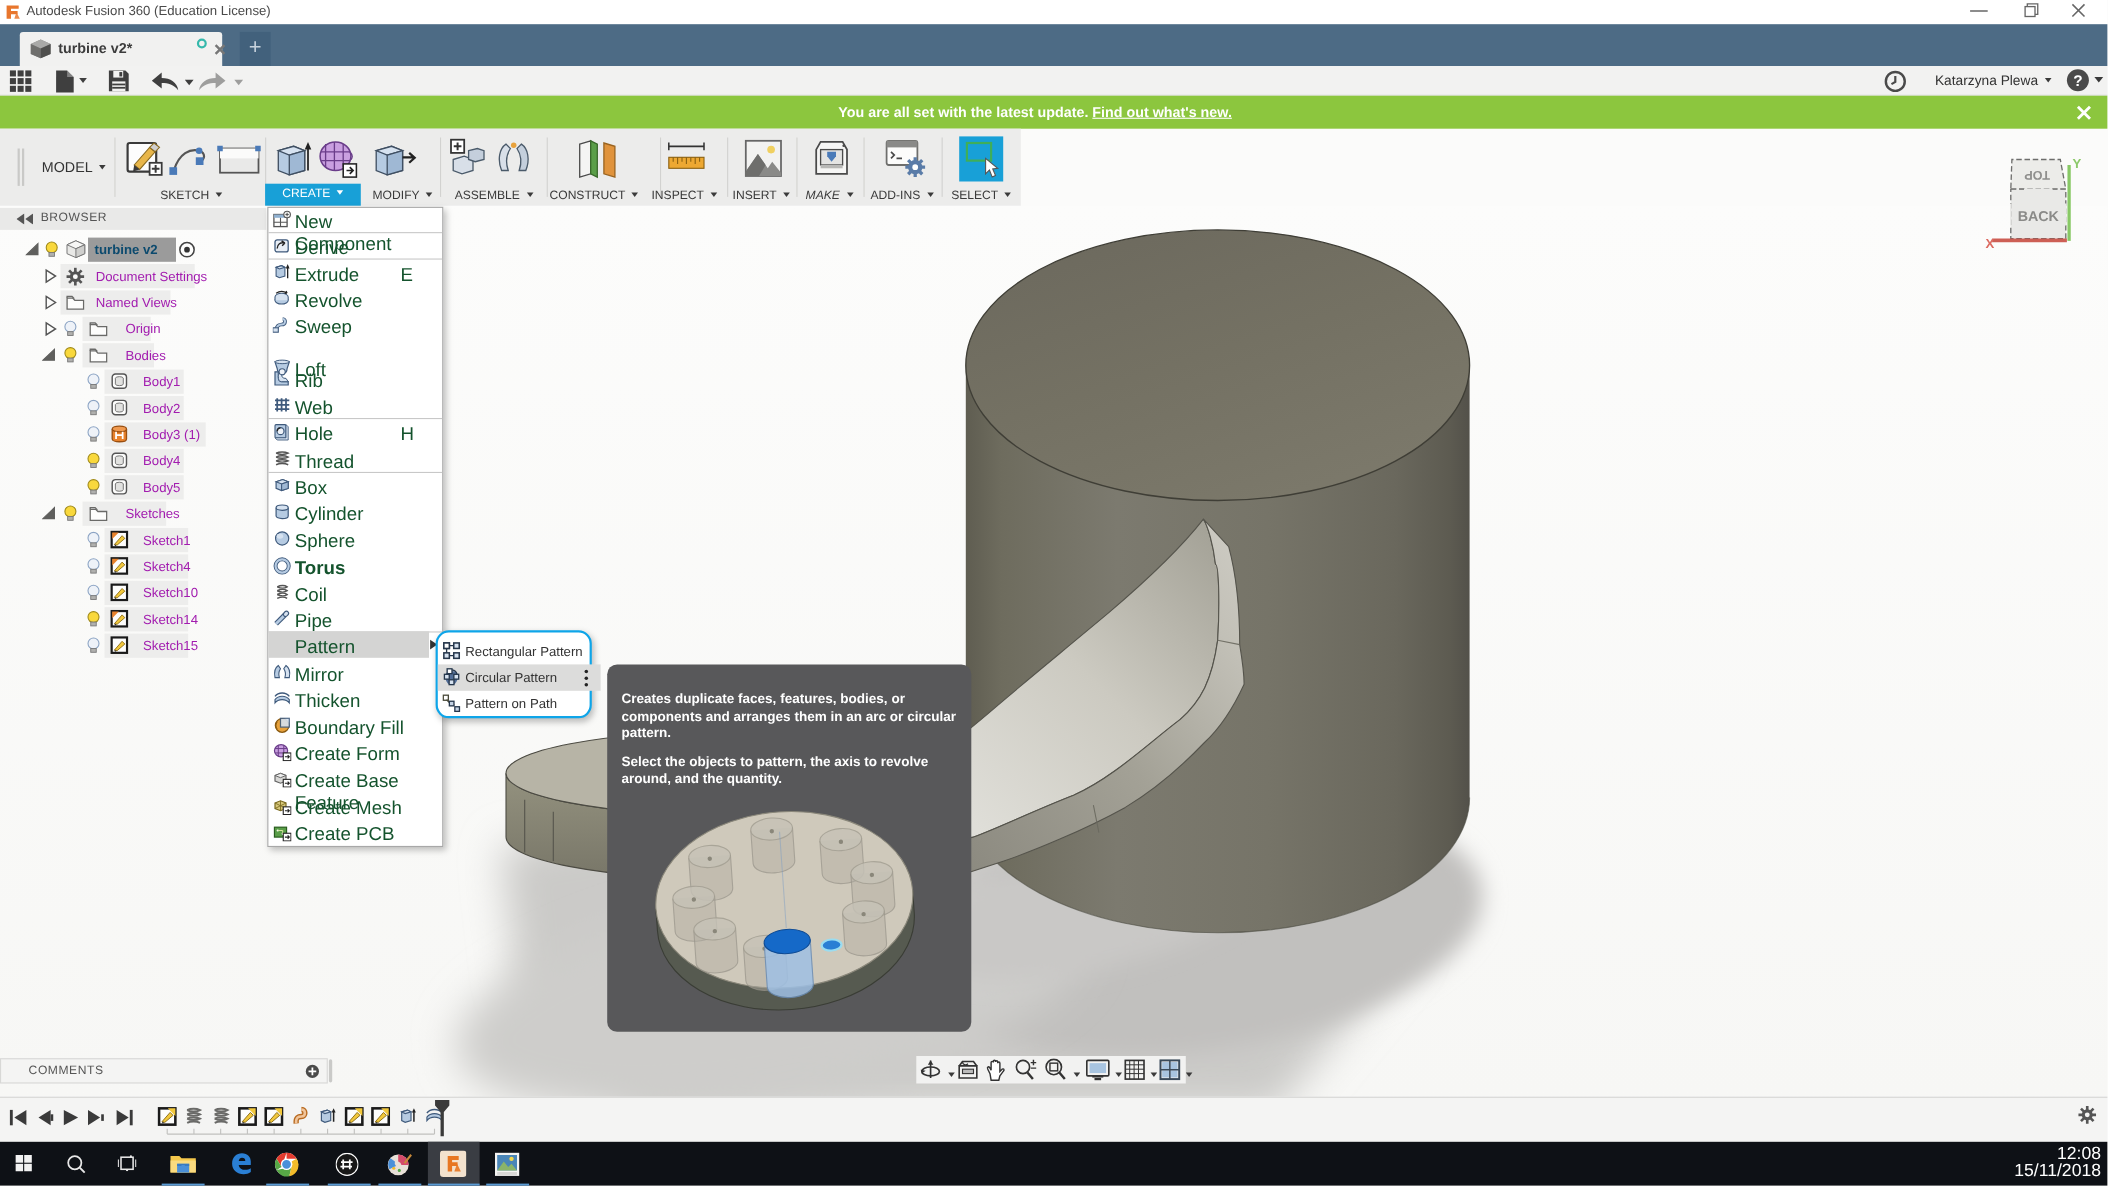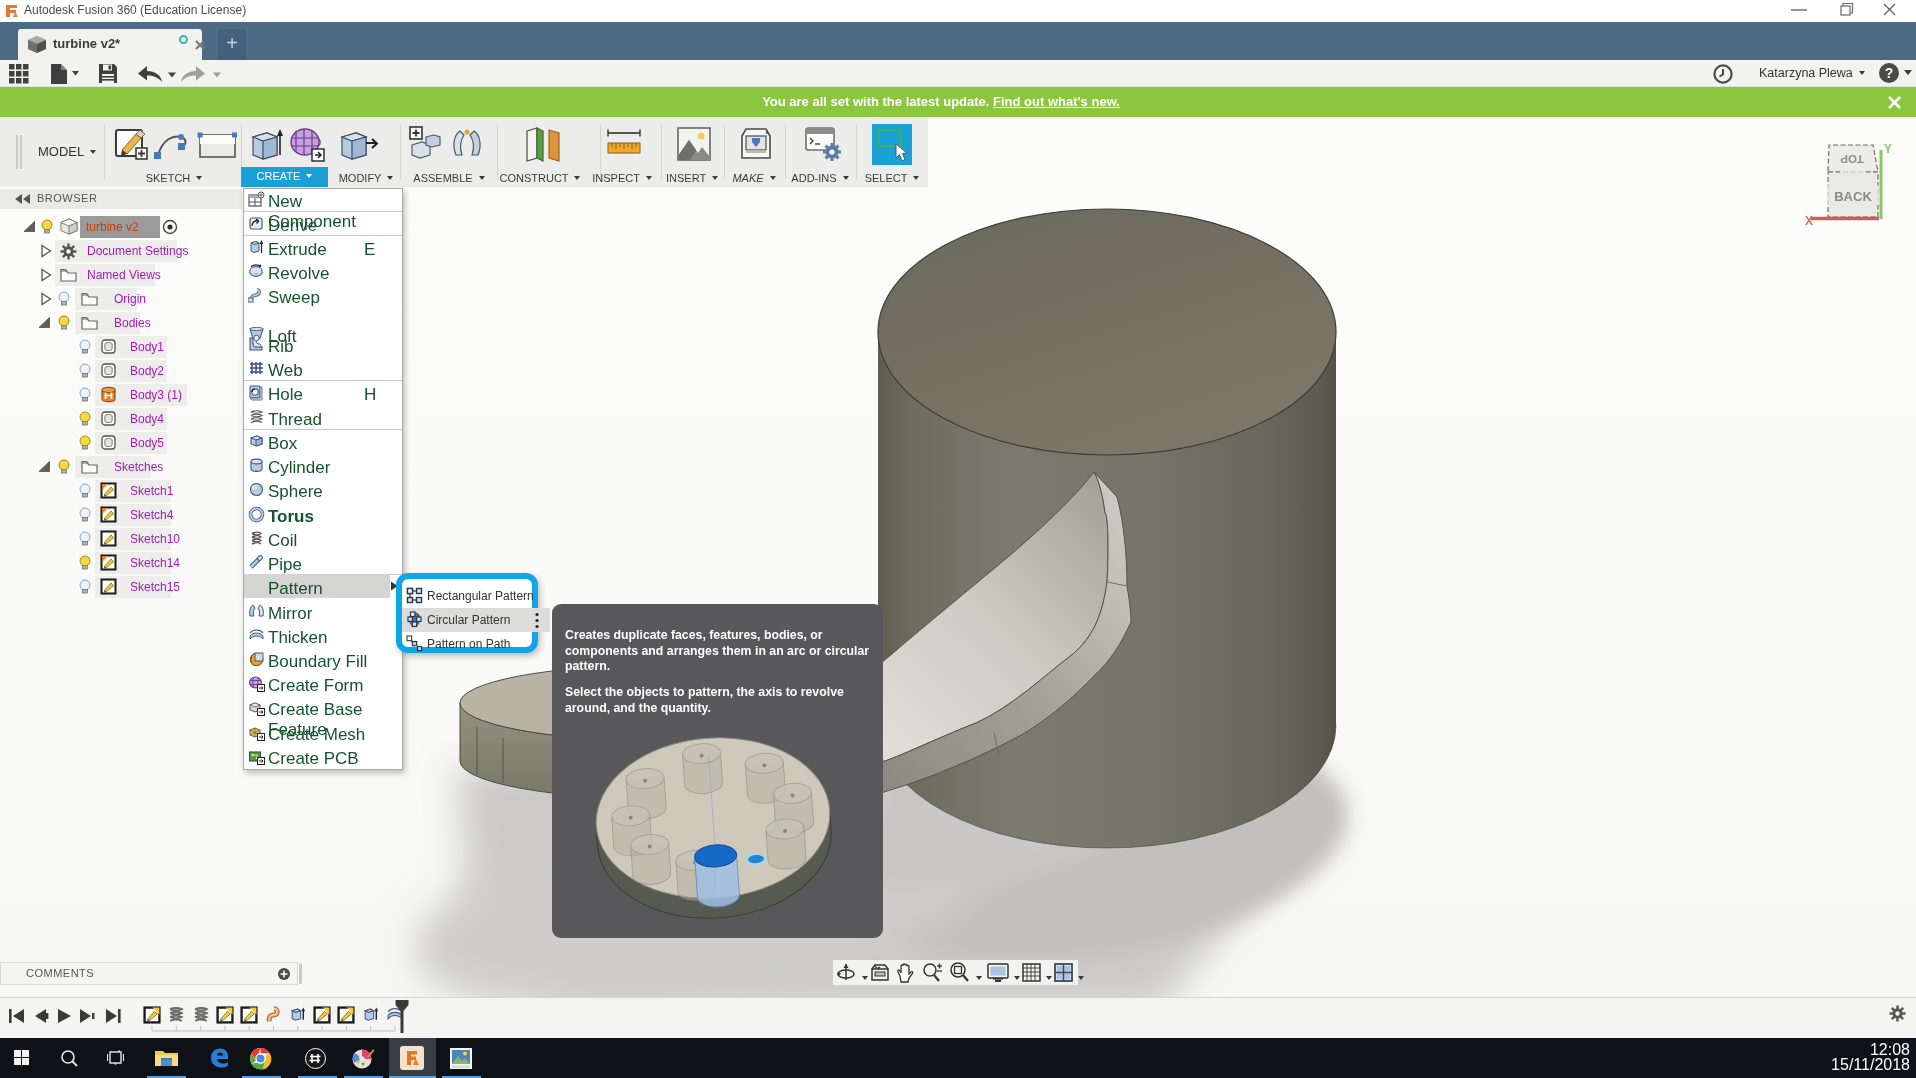--- a/index.html
+++ b/index.html
@@ -29,21 +29,21 @@
 #bheader{left:0;top:0;width:242px;height:20px;background:#e9e9e8;color:#555;font-size:11px;}
 .trow{position:absolute;height:22px;font-size:12px;color:#a21caf;}
 .rowbg{position:absolute;background:#ededec;height:22px;}
 
 #cmenu{left:243px;top:188px;width:160px;height:582px;background:#fff;border:1px solid #a8a8a8;box-shadow:2px 3px 6px rgba(0,0,0,0.25);}
 .mitem{position:absolute;left:0;width:146px;height:24px;font-size:17px;color:#14532d;}
 .mtext{position:absolute;left:24px;top:5px;}
 .mshort{position:absolute;left:120px;top:5px;}
 .msep{position:absolute;left:0;width:158px;height:1px;background:#c8c8c8;}
 .micon{position:absolute;left:4px;top:4px;width:16px;height:16px;}
-#submenu{left:396px;top:573px;width:142px;height:80px;background:#fff;border:6px solid #0ea5e9;border-radius:12px;box-shadow:2px 3px 6px rgba(0,0,0,0.25);}
+#submenu{left:396px;top:573px;width:142px;height:80px;background:#fff;border:2px solid #0ea5e9;border-radius:12px;box-shadow:2px 3px 6px rgba(0,0,0,0.25);}
 .sitem{position:absolute;left:0;width:148px;height:24px;font-size:12px;color:#333;}
 
 #tooltip{left:552px;top:604px;width:331px;height:334px;background:#58585a;border-radius:9px;}
 #tooltip .tx{position:absolute;left:13px;color:#fff;font-size:12.3px;font-weight:bold;line-height:15.5px;width:312px;white-space:nowrap;}
 
 #comments{left:0;top:962px;width:298px;height:23px;background:#f4f4f3;border:1px solid #d8d8d6;color:#555;font-size:11px;}
 #navbar{left:833px;top:960px;width:245px;height:25px;background:#f2f2f1;}
 
 #timeline{left:0;top:997px;width:1916px;height:41px;background:#f4f4f3;border-top:1px solid #d5d5d3;}
 
@@ -348,21 +348,21 @@
       </svg>
       <svg class="abs" style="left:41px;top:30px" width="12" height="16" viewBox="0 0 12 16">
         <circle cx="6" cy="6" r="5" fill="#f9d83c" stroke="#a08a1a" stroke-width="1"></circle>
         <rect x="3.5" y="10.5" width="5" height="3.5" fill="#b0b0ae" stroke="#777" stroke-width="0.8"></rect>
       </svg>
       <svg class="abs" style="left:60px;top:29px" width="18" height="18" viewBox="0 0 20 20">
         <polygon points="10,1 19,5 19,14 10,18 1,14 1,5" fill="#e8e8e6" stroke="#777" stroke-width="1"></polygon>
         <polygon points="10,1 19,5 10,9 1,5" fill="#f6f6f5" stroke="#777" stroke-width="1"></polygon>
         <polygon points="10,9 19,5 19,14 10,18" fill="#cfcfcd" stroke="#777" stroke-width="1"></polygon>
       </svg>
-      <div class="trow" style="left:86px;top:31px;color:#c2410c;font-weight:normal;">turbine v2</div>
+      <div class="trow" style="left:86px;top:31px;color:#0c4a6e;font-weight:bold;">turbine v2</div>
       <svg class="abs" style="left:162px;top:30px" width="16" height="16" viewBox="0 0 16 16">
         <circle cx="8" cy="8" r="6.5" fill="#fdfdfc" stroke="#444" stroke-width="1.4"></circle>
         <circle cx="8" cy="8" r="2.6" fill="#333"></circle>
       </svg>
       <div class="rowbg" style="left:55px;top:51px;width:122px;"></div>
       <svg class="abs" style="left:40px;top:55px" width="12" height="14" viewBox="0 0 12 14">
         <polygon points="2,1.5 10.5,7 2,12.5" fill="#fcfcfb" stroke="#555" stroke-width="1.3"></polygon>
       </svg>
       <svg class="abs" style="left:60px;top:54px" width="17" height="17" viewBox="0 0 17 17">
         <g fill="#555">

